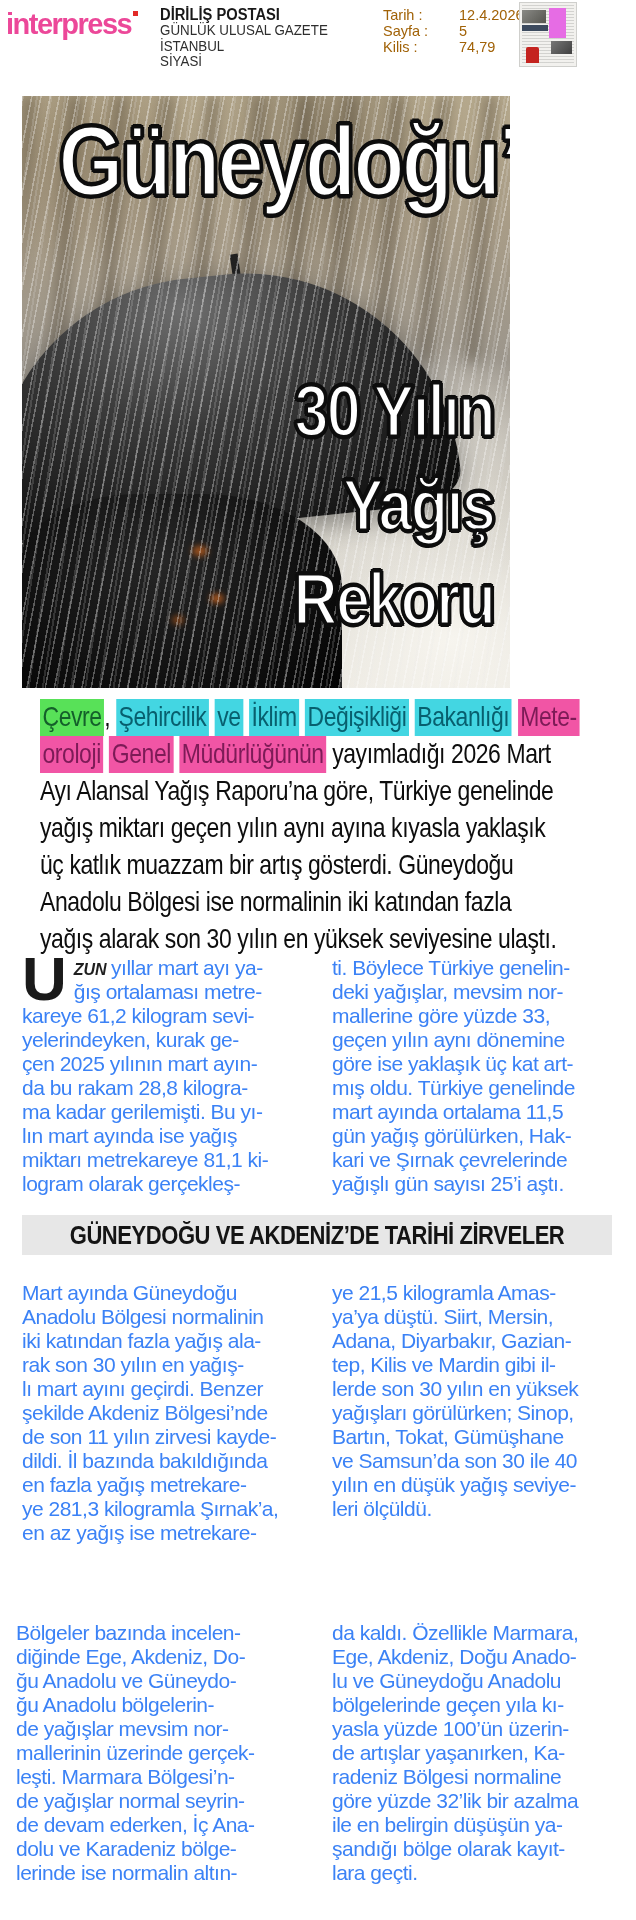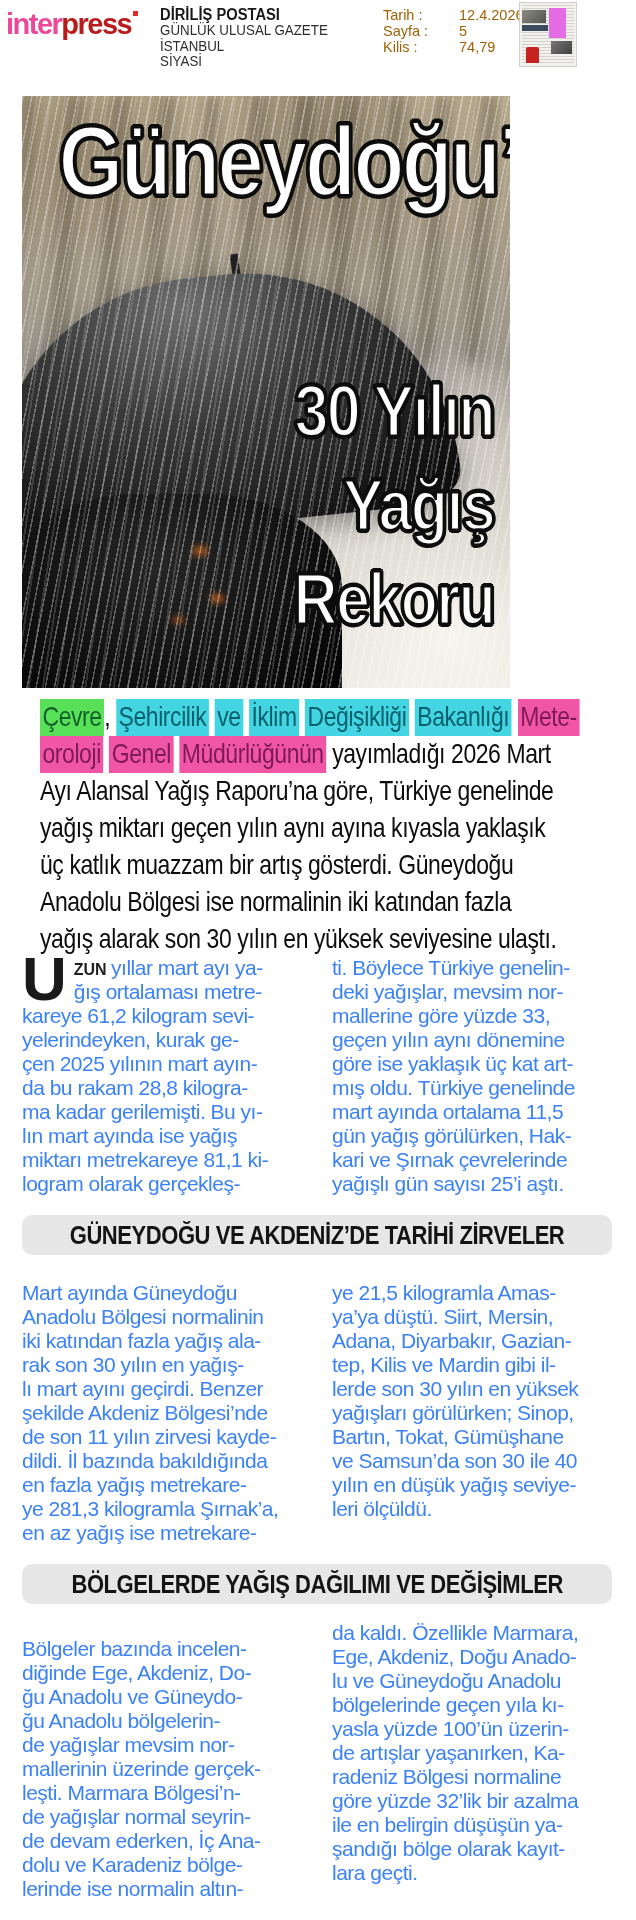--- a/index.html
+++ b/index.html
@@ -2,21 +2,21 @@
 <html><head>
 <meta charset="utf-8">
 <style>
   html,body{margin:0;padding:0;background:#ffffff;}
   .page{position:relative;width:636px;height:1920px;background:#ffffff;overflow:hidden;
         font-family:"Liberation Sans",sans-serif;color:#1f1f1f;}
 
   
   .logo{position:absolute;left:6px;top:8px;font-size:29px;font-weight:700;letter-spacing:-1.5px;white-space:nowrap;}
   .logo .dark{color:#ec4899;}
-  .logo .red{color:#b91c1c;}
+  .logo .red{color:#ec4899;}
   .logo-dot{display:inline-block;width:5px;height:5px;background:#e22a27;margin-left:2px;vertical-align:18px;}
   .pub{position:absolute;left:160px;top:6px;color:#2e2e2e;transform:scaleX(.92);transform-origin:0 0;white-space:nowrap;}
   .pub-name{font-size:16px;font-weight:700;line-height:17px;color:#181818;}
   .pub-line{font-size:14.5px;line-height:15.5px;}
   .meta{position:absolute;left:383px;top:7px;color:#a16207;font-size:14.5px;line-height:16px;}
   .meta-row{display:flex;}
   .meta-label{width:64px;}
   .meta-value{padding-left:12px;}
 
   
@@ -78,27 +78,27 @@
   .h-cyan{background:#43d6e2;color:#085f6e;padding:2px 3px 4px;}
   .h-magenta{background:#f155a5;color:#7d1b57;padding:2px 3px 4px;}
 
   
   .coltext{white-space:pre;font-size:21px;line-height:24px;letter-spacing:-.5px;color:#3b82f6;}
   .col{position:absolute;}
   .s1c1{left:22px;top:956px;width:300px;}
   .s1c2{left:332px;top:956px;width:292px;}
   .s2c1{left:22px;top:1281px;width:300px;}
   .s2c2{left:332px;top:1281px;width:292px;}
-  .s3c1{left:22px;top:1621px;width:300px;margin-top:16px;}
+  .s3c1{left:16px;top:1621px;width:300px;}
   .s3c2{left:332px;top:1621px;width:292px;}
   .dropcap{float:left;font-size:62px;line-height:46px;font-weight:700;color:#1a1a1a;padding-right:7px;}
-  .lead-in{font-weight:700;white-space:pre;}
+  .lead-in{font-weight:700;white-space:pre;font-style:italic;}
 
   .section-bar{position:absolute;left:22px;width:590px;height:40px;background:#e7e7e7;
-     display:flex;align-items:center;justify-content:center;border-radius:10px;}
+     display:flex;align-items:center;justify-content:center;}
   .bar1{top:1215px;}
   .bar2{top:1564px;}
   .section-bar span{font-size:25px;font-weight:700;letter-spacing:-.5px;color:#141414;white-space:nowrap;
      transform:scaleX(.88);}
 </style>
 </head>
 <body>
 
 <div class="page">
 
@@ -206,23 +206,20 @@
 ya’ya düştü. Siirt, Mersin,
 Adana, Diyarbakır, Gazian-
 tep, Kilis ve Mardin gibi il-
 lerde son 30 yılın en yüksek
 yağışları görülürken; Sinop,
 Bartın, Tokat, Gümüşhane
 ve Samsun’da son 30 ile 40
 yılın en düşük yağış seviye-
 leri ölçüldü.</div>
 
-  <div class="section-bar bar2">
-    <span>BÖLGELERDE YAĞIŞ DAĞILIMI VE DEĞİŞİMLER</span>
-  </div>
 
   <div class="col s3c1 coltext">Bölgeler bazında incelen-
 diğinde Ege, Akdeniz, Do-
 ğu Anadolu ve Güneydo-
 ğu Anadolu bölgelerin-
 de yağışlar mevsim nor-
 mallerinin üzerinde gerçek-
 leşti. Marmara Bölgesi’n-
 de yağışlar normal seyrin-
 de devam ederken, İç Ana-

